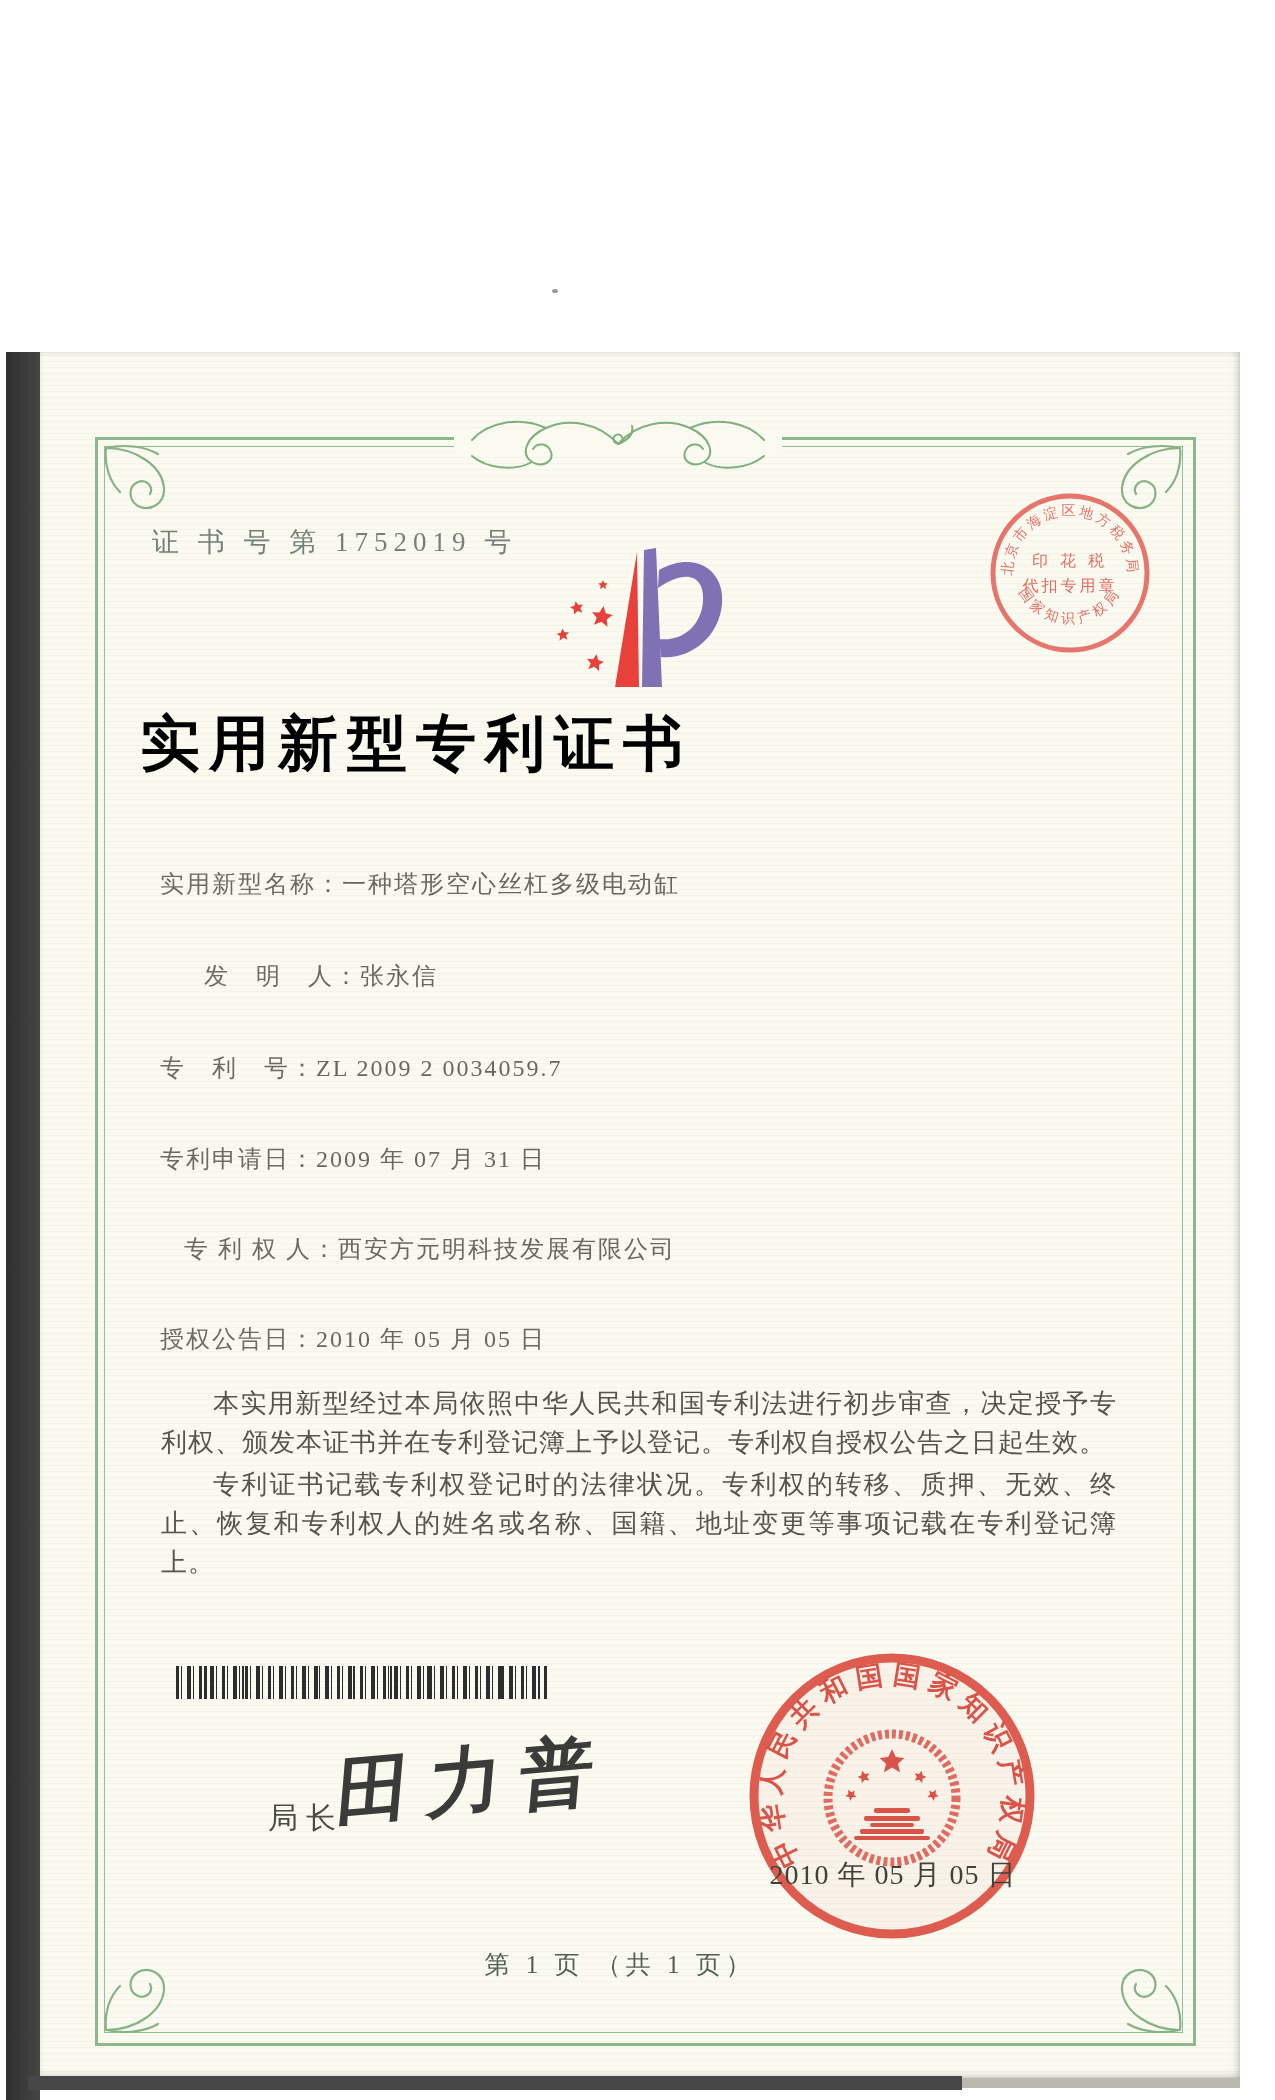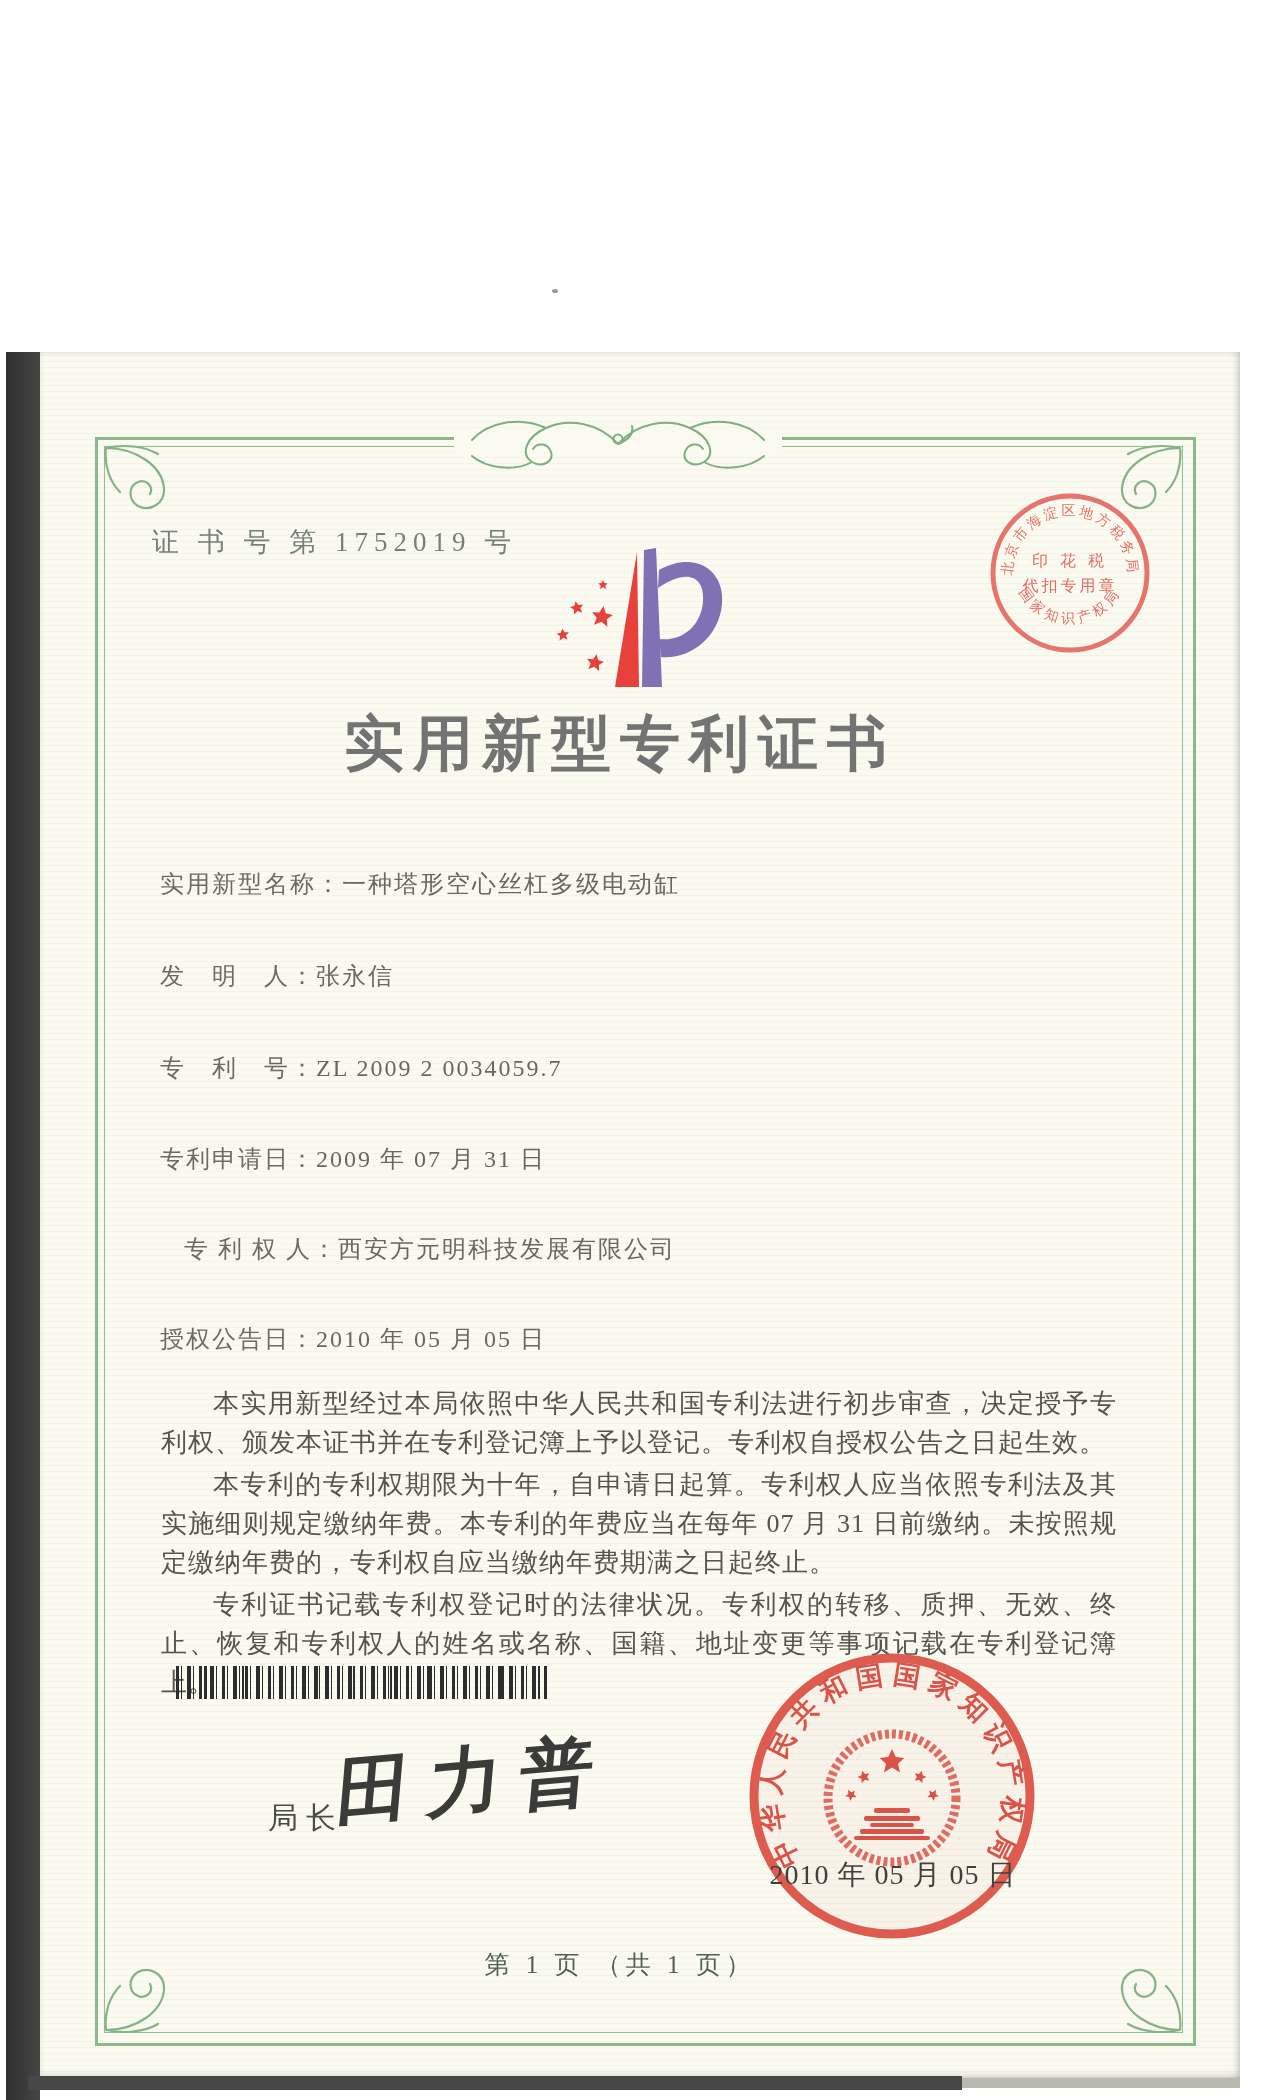--- a/index.html
+++ b/index.html
@@ -21,26 +21,26 @@
   .frame-inner{position:absolute;left:104px;top:446px;width:1077px;height:1585px;border:1px solid #93bd93;}
 
   .ornament{position:absolute;pointer-events:none;}
   .orn-tl{left:100px;top:442px;}
   .orn-tr{left:1106px;top:442px;transform:scaleX(-1);}
   .orn-bl{left:100px;top:1956px;transform:scaleY(-1);}
   .orn-br{left:1106px;top:1956px;transform:scale(-1,-1);}
 
   .cert-no{position:absolute;left:152px;top:524px;font-size:27px;color:#75807a;letter-spacing:6px;}
   .logo{position:absolute;left:543px;top:512px;}
-  .title{position:absolute;left:140px;top:704px;width:960px;text-align:center;
-    font-size:60px;font-weight:600;color:#737373;letter-spacing:9px;}
+  .title{position:absolute;left:140px;top:704px;width:960px;text-align:left;
+    font-size:60px;font-weight:600;color:#000000;letter-spacing:9px;}
 
   .field{position:absolute;left:160px;width:920px;font-size:24px;color:#6b6b63;letter-spacing:2px;white-space:nowrap;}
   .field .val{color:#68685f;}
-  .f0{top:868px;} .f1{top:960px;} .f2{top:1052px;} .f3{top:1143px;} .f4{top:1233px;margin-left:24px;} .f5{top:1323px;}
+  .f0{top:868px;} .f1{top:960px;margin-left:44px;} .f2{top:1052px;} .f3{top:1143px;} .f4{top:1233px;margin-left:24px;} .f5{top:1323px;}
 
   .body-text{position:absolute;left:158px;top:1381px;width:962px;}
   .body-text p{margin:3px;font-size:26px;line-height:39px;color:#55554d;
     text-indent:2em;text-align:justify;letter-spacing:1px;}
 
   .barcode{position:absolute;left:176px;top:1666px;width:372px;height:33px;
     background:
       repeating-linear-gradient(90deg,#2d2d2d 0 3px,transparent 3px 5px,#2d2d2d 5px 6px,transparent 6px 11px,#2d2d2d 11px 15px,transparent 15px 17px,#2d2d2d 17px 18px,transparent 18px 23px),
       repeating-linear-gradient(90deg,transparent 0 29px,#2d2d2d 29px 31px,transparent 31px 37px);}
 
@@ -128,21 +128,20 @@
 
 <div class="field f0"><span>实用新型名称：</span><span class="val">一种塔形空心丝杠多级电动缸</span></div>
 <div class="field f1"><span>发　明　人：</span><span class="val">张永信</span></div>
 <div class="field f2"><span>专　利　号：</span><span class="val">ZL 2009 2 0034059.7</span></div>
 <div class="field f3"><span>专利申请日：</span><span class="val">2009 年 07 月 31 日</span></div>
 <div class="field f4"><span>专 利 权 人：</span><span class="val">西安方元明科技发展有限公司</span></div>
 <div class="field f5"><span>授权公告日：</span><span class="val">2010 年 05 月 05 日</span></div>
 
 <div class="body-text">
   <p>本实用新型经过本局依照中华人民共和国专利法进行初步审查，决定授予专利权、颁发本证书并在专利登记簿上予以登记。专利权自授权公告之日起生效。</p>
-  <p>本专利的专利权期限为十年，自申请日起算。专利权人应当依照专利法及其实施细则规定缴纳年费。本专利的年费应当在每年 07 月 31 日前缴纳。未按照规定缴纳年费的，专利权自应当缴纳年费期满之日起终止。</p>
   <p>专利证书记载专利权登记时的法律状况。专利权的转移、质押、无效、终止、恢复和专利权人的姓名或名称、国籍、地址变更等事项记载在专利登记簿上。</p>
 </div>
 
 <div class="barcode"></div>
 
 <div class="director">局长</div>
 <div class="signature">田力普</div>
 
 <svg class="seal-big" width="300" height="300" viewBox="0 0 300 300">
   <circle cx="150" cy="150" r="138" fill="rgba(223,83,71,0.05)" stroke="#dc5044" stroke-width="9"></circle>

